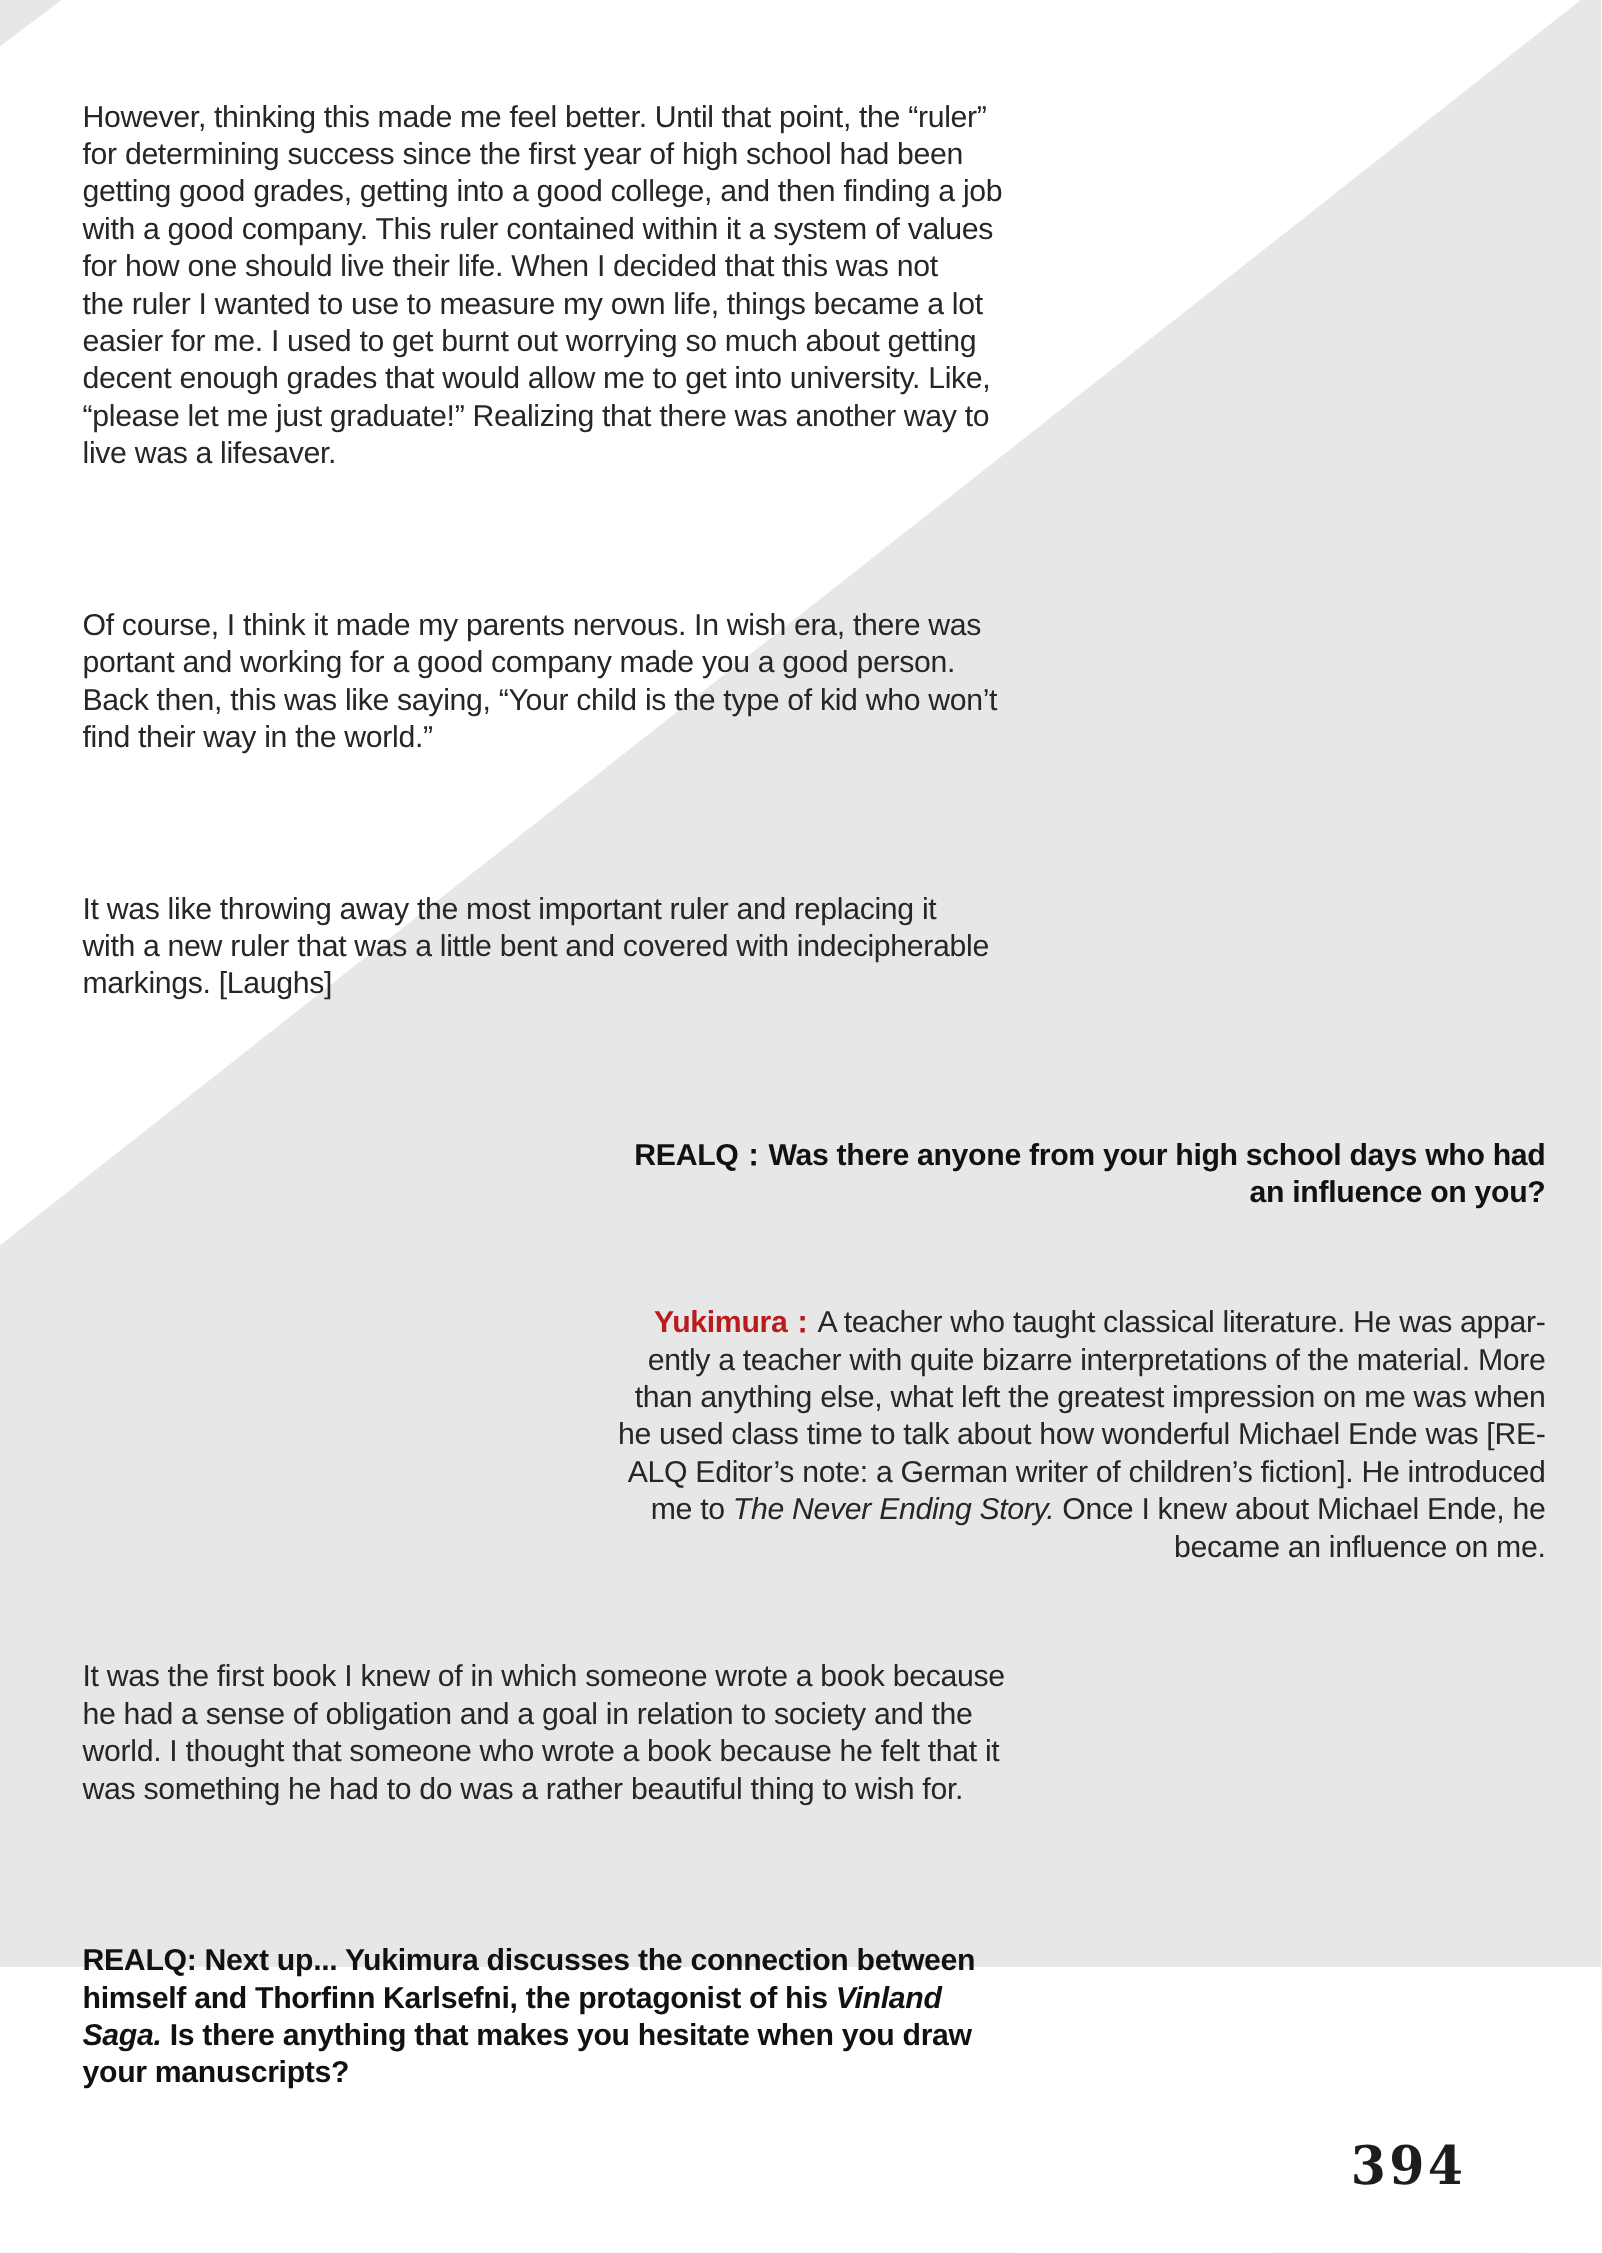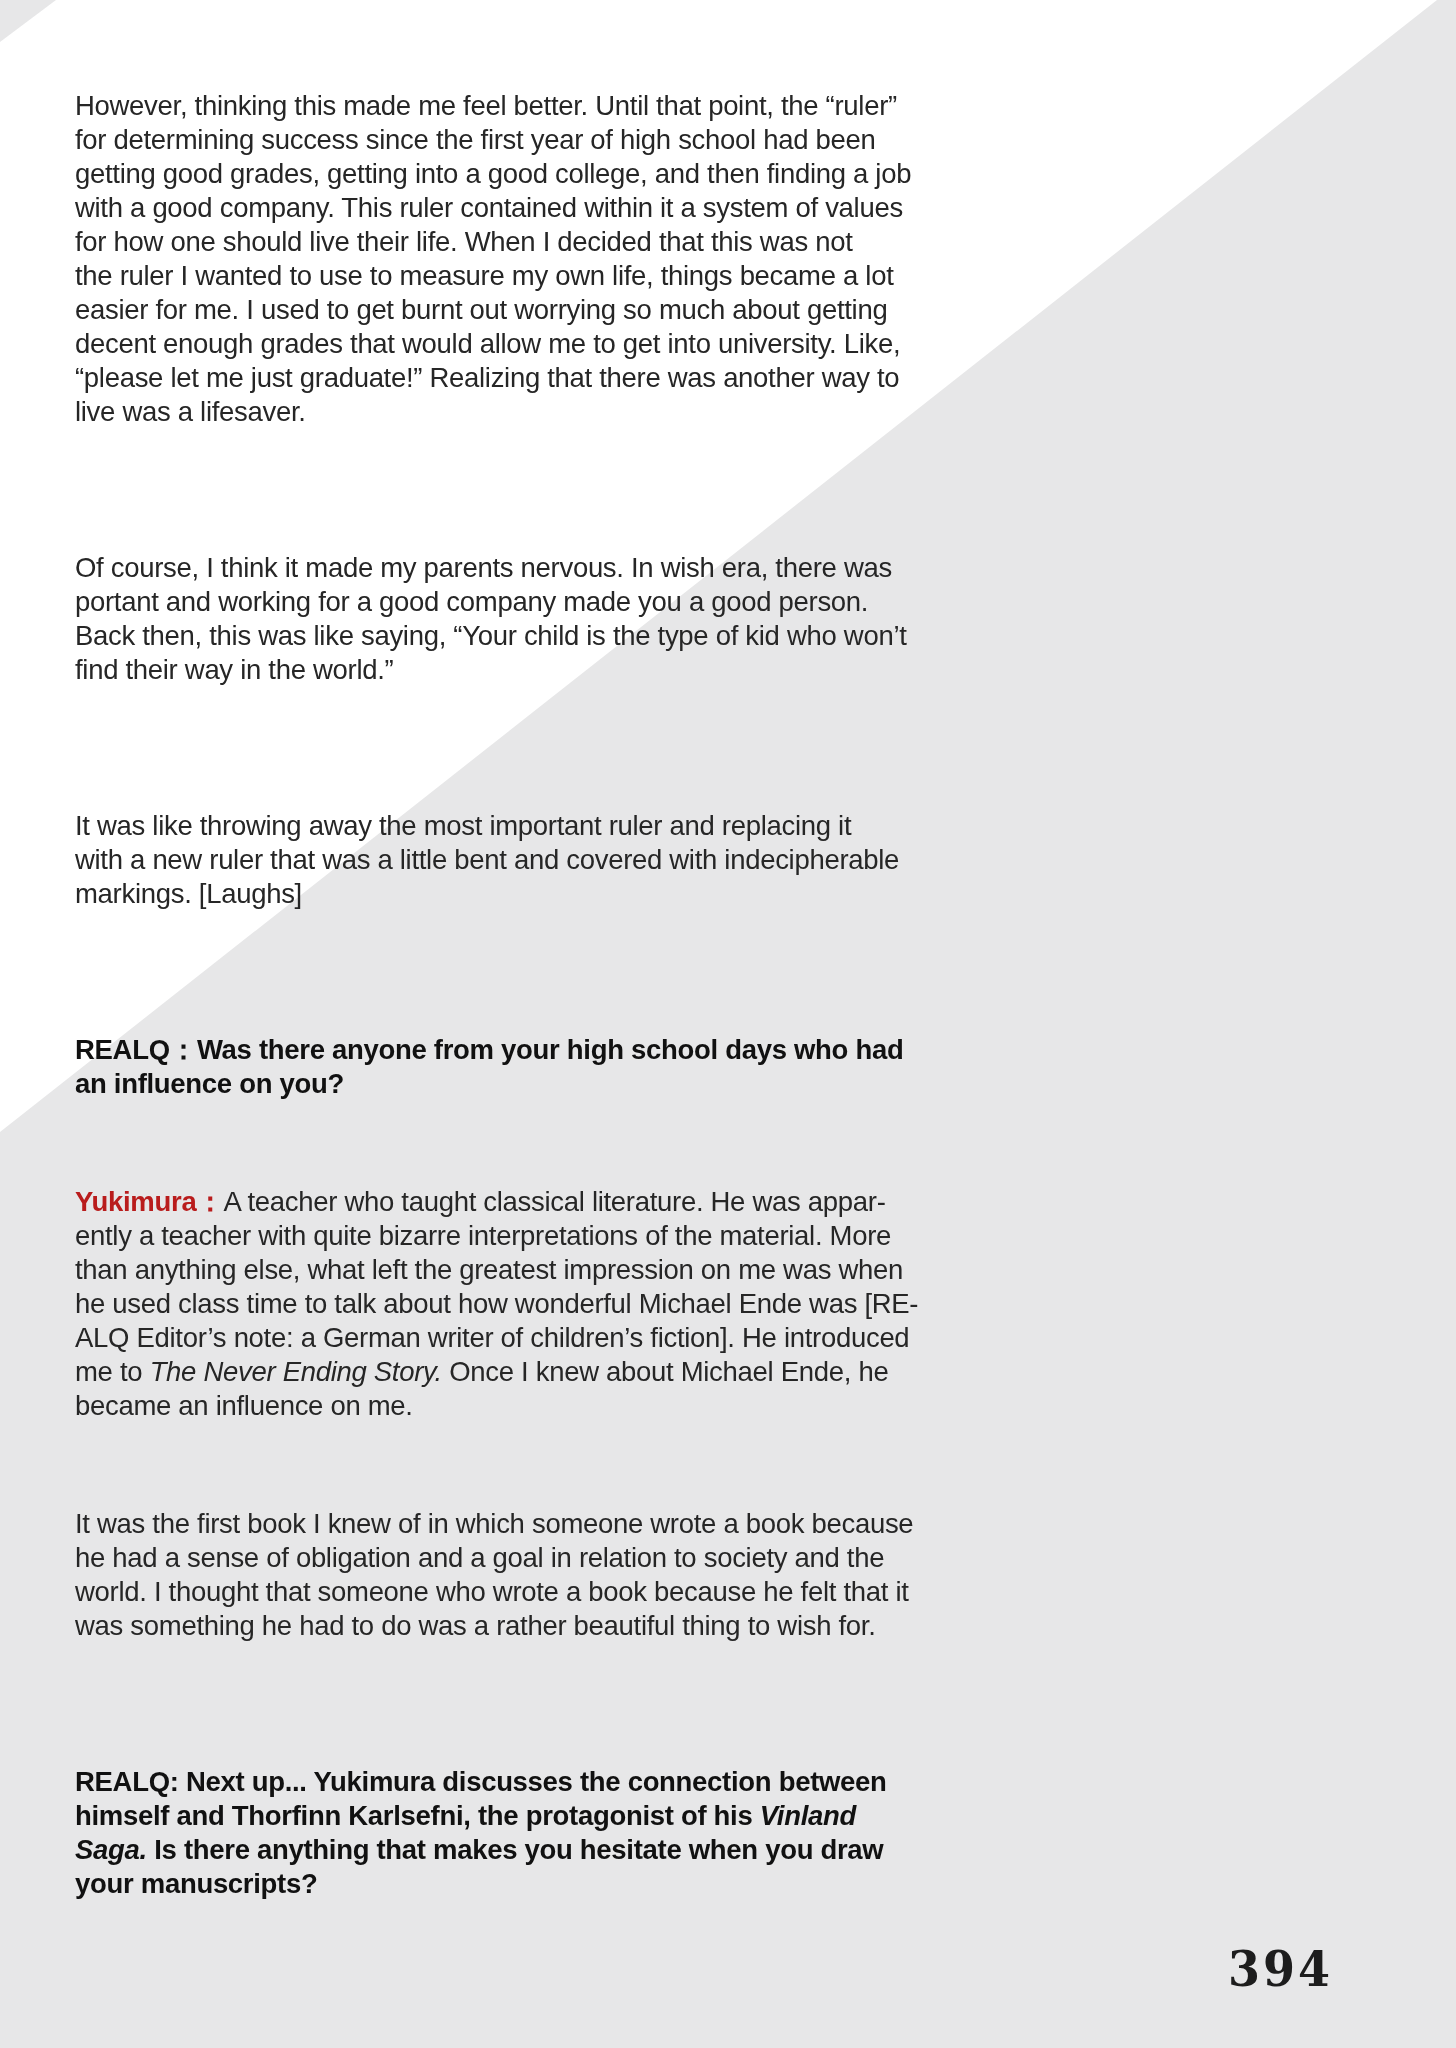--- a/index.html
+++ b/index.html
@@ -5,21 +5,21 @@
   html, body { margin: 0; padding: 0; }
   body {
     width: 1456px; height: 2048px;
     background: #ffffff;
     font-family: "Liberation Sans", sans-serif;
     overflow: hidden;
     position: relative;
   }
   .page {
     position: relative;
-    width: 1456px; height: 2048px;
+    width: 1456px; height: 1788px;
     background: #ffffff;
   }
   
   .band-main {
     position: absolute; inset: 0;
     background: #e7e7e8;
     clip-path: polygon(1437px 0px, 1456px 0px, 1456px 2048px, 0px 2048px, 0px 1132px);
   }
   
   .band-corner {
@@ -31,21 +31,21 @@
     position: absolute;
     left: 75px; top: 89px;
     width: 1330px;
     color: #262626;
     font-size: 27.5px;
     line-height: 34px;
     letter-spacing: -0.3px;
   }
   p { margin: 0; }
   .gap-lg { margin-bottom: 122px; }
-  .gap-sm { margin-bottom: 84px; }
+  .gap-sm { margin-bottom: 84px; text-align: right; }
   .ln { display: block; white-space: pre; }
   .q { font-weight: bold; color: #111111; }
   .speaker { font-weight: bold; color: #b91c1c; }
   i { }
   .pagenum {
     position: absolute;
     left: 1228px; top: 1942px;
     font-family: "DejaVu Serif", serif;
     font-weight: bold;
     font-size: 46px;

